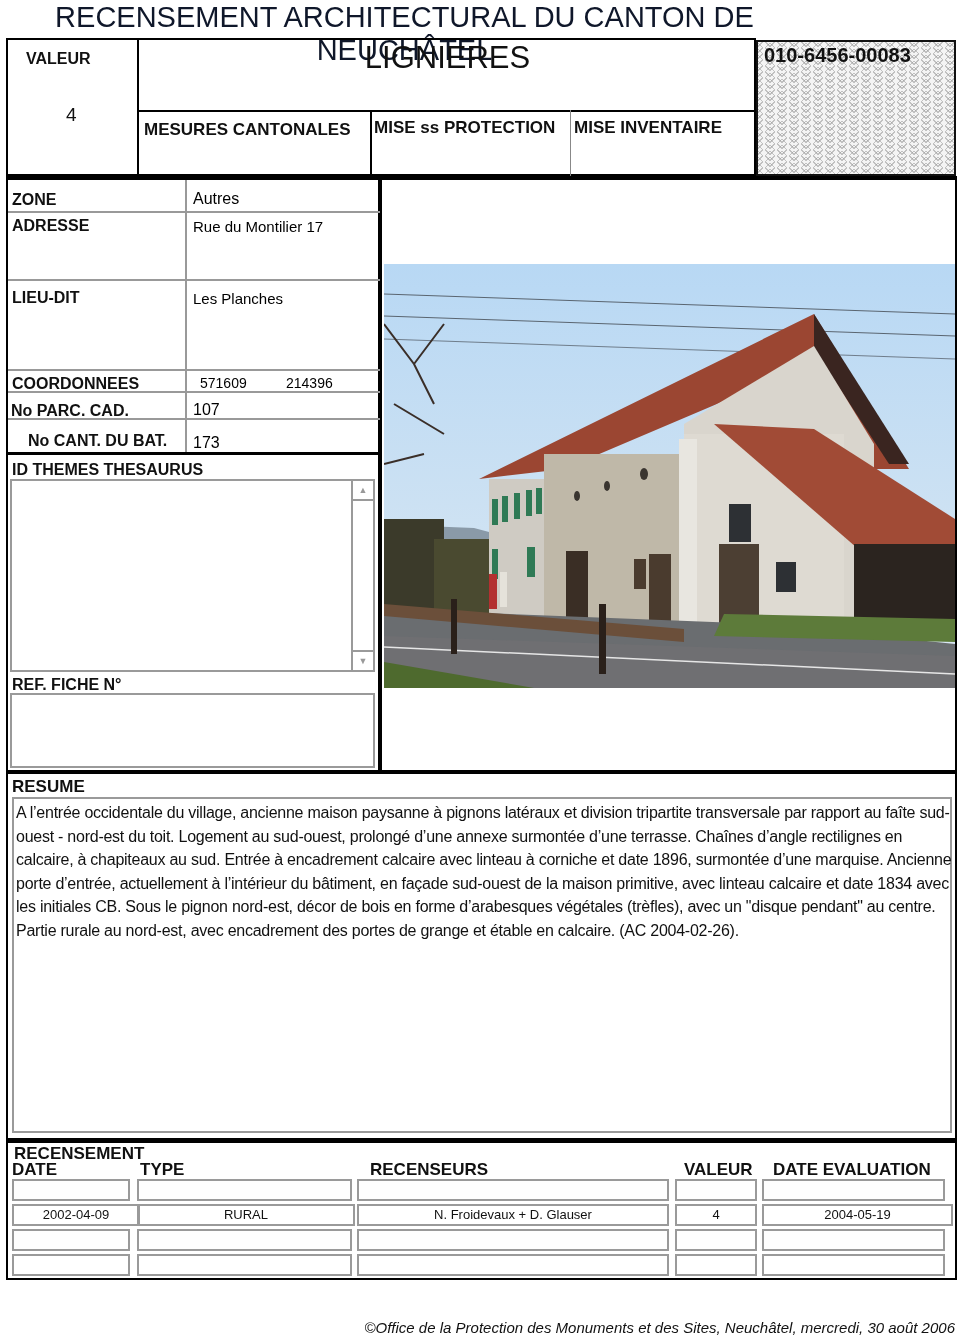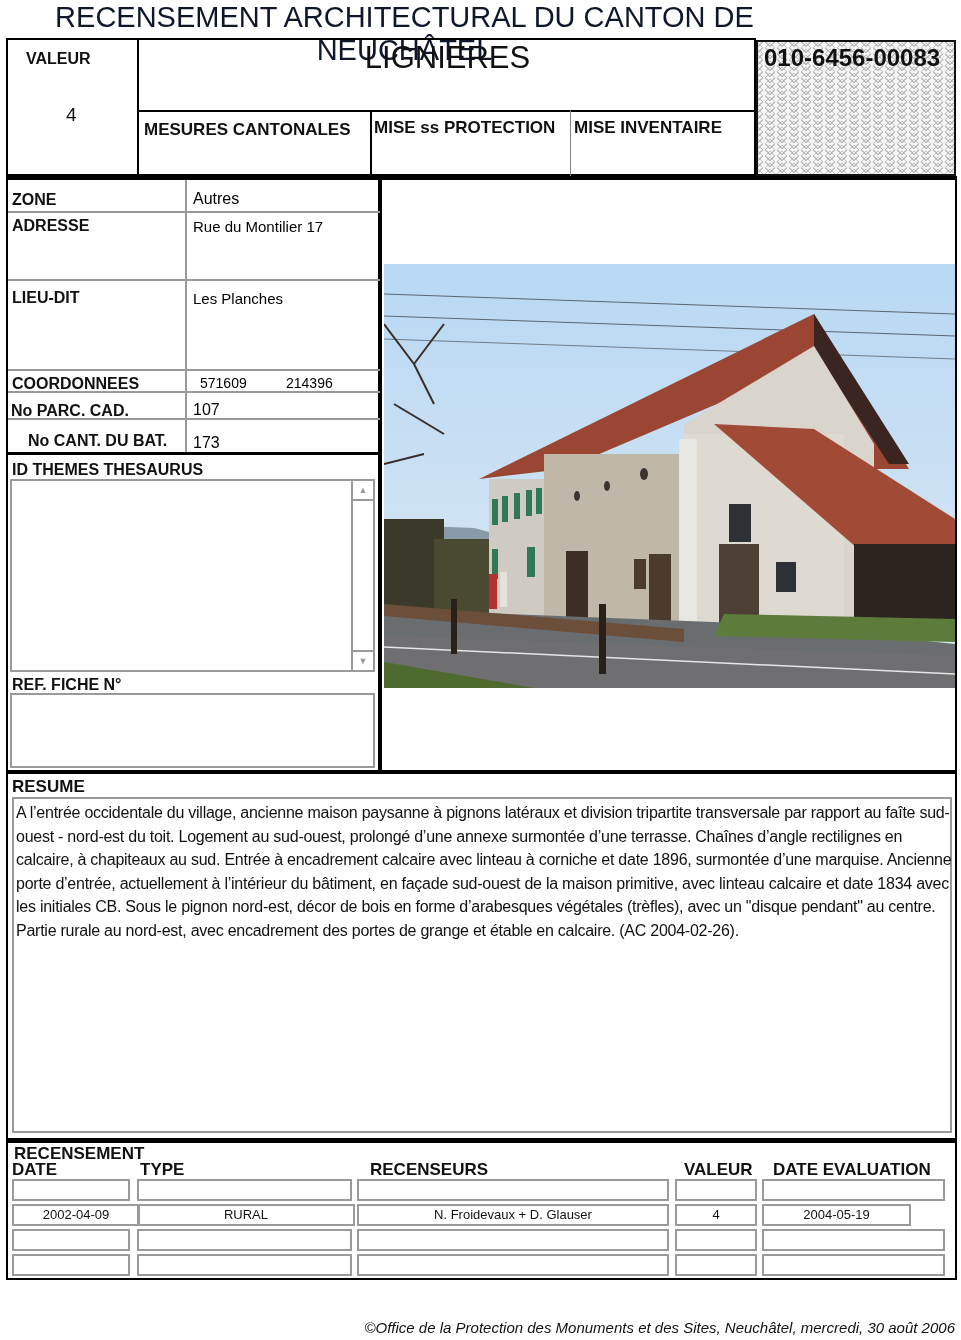--- a/index.html
+++ b/index.html
@@ -12,21 +12,21 @@
   .hdr-box { left: 6px; top: 38px; width: 750px; height: 138px; border: 2px solid #000; }
   .valeur-cell { left: 6px; top: 38px; width: 133px; height: 138px; border-right: 2px solid #000; }
   .lbl-b { font-weight: bold; font-size: 16px; }
   .code-box { left: 756px; top: 40px; width: 200px; height: 136px; border: 2px solid #111;
     background-color: #f4f4f4;
     background-image:
       repeating-linear-gradient(45deg, transparent 0 3px, rgba(150,150,150,.55) 3px 4px, transparent 4px 6px),
       repeating-linear-gradient(-45deg, transparent 0 3px, rgba(150,150,150,.55) 3px 4px, transparent 4px 6px);
     background-size: 12px 6px, 12px 6px;
   }
-  .code-text { position: absolute; left: 6px; top: 2px; font-size: 24px; font-weight: bold; color: #111; }
+  .code-text { position: absolute; left: 6px; top: 2px; font-size: 20px; font-weight: bold; color: #111; }
 
   
   .info-box { left: 6px; top: 178px; width: 376px; height: 594px; border: 2px solid #000; border-right: 4px solid #000; }
   .gline { background: #999; }
   .lbl { font-weight: bold; font-size: 16px; color: #111; }
   .val { font-size: 15px; color: #000000; }
 
   .photo-area { left: 382px; top: 178px; width: 575px; height: 594px; border-top: 2px solid #000; border-right: 2px solid #000; border-bottom: 2px solid #000; }
   .photo { left: 384px; top: 264px; width: 571px; height: 424px; overflow: hidden; }
 
@@ -193,21 +193,21 @@
 <div class="cell" style="left:12px;top:1179px;width:118px;"></div>
 <div class="cell" style="left:137px;top:1179px;width:215px;"></div>
 <div class="cell" style="left:357px;top:1179px;width:312px;"></div>
 <div class="cell" style="left:675px;top:1179px;width:82px;"></div>
 <div class="cell" style="left:762px;top:1179px;width:183px;"></div>
 
 <div class="cell" style="left:12px;top:1204px;width:128px;">2002-04-09</div>
 <div class="cell" style="left:137px;top:1204px;width:218px;">RURAL</div>
 <div class="cell" style="left:357px;top:1204px;width:312px;">N. Froidevaux + D. Glauser</div>
 <div class="cell" style="left:675px;top:1204px;width:82px;">4</div>
-<div class="cell" style="left:762px;top:1204px;width:149px;">2004-05-19</div>
+<div class="cell" style="left:762px;top:1204px;width:191px;">2004-05-19</div>
 
 <div class="cell" style="left:12px;top:1229px;width:118px;"></div>
 <div class="cell" style="left:137px;top:1229px;width:215px;"></div>
 <div class="cell" style="left:357px;top:1229px;width:312px;"></div>
 <div class="cell" style="left:675px;top:1229px;width:82px;"></div>
 <div class="cell" style="left:762px;top:1229px;width:183px;"></div>
 
 <div class="cell" style="left:12px;top:1254px;width:118px;"></div>
 <div class="cell" style="left:137px;top:1254px;width:215px;"></div>
 <div class="cell" style="left:357px;top:1254px;width:312px;"></div>

